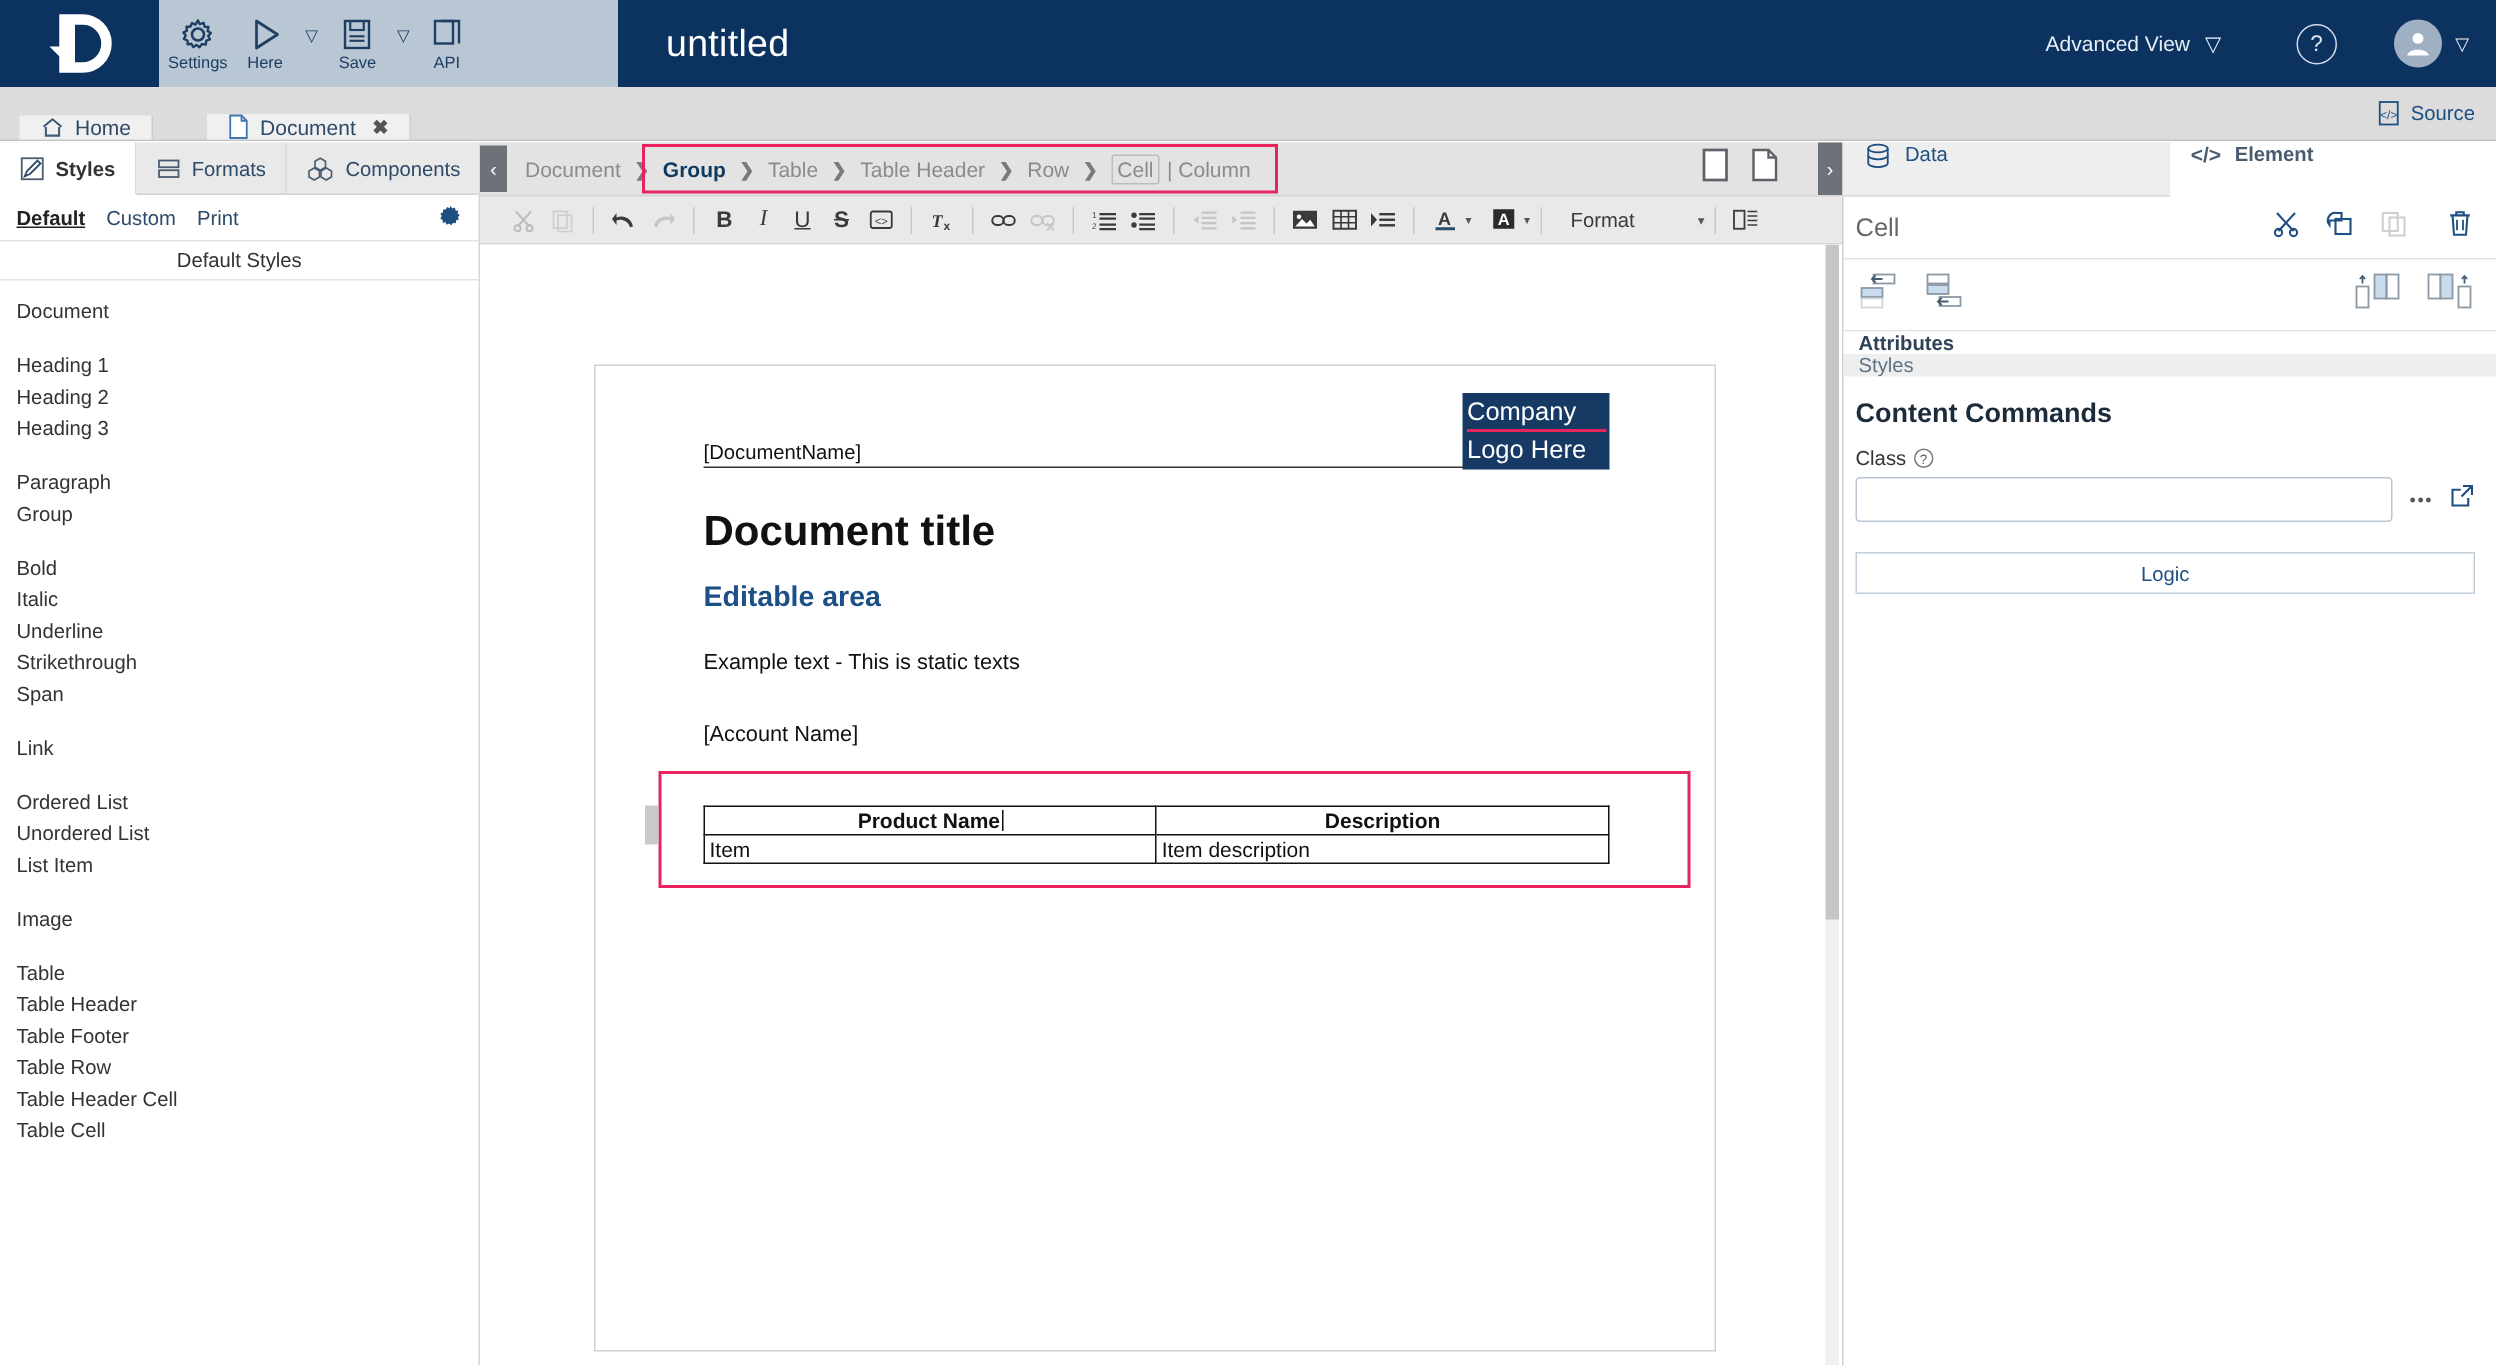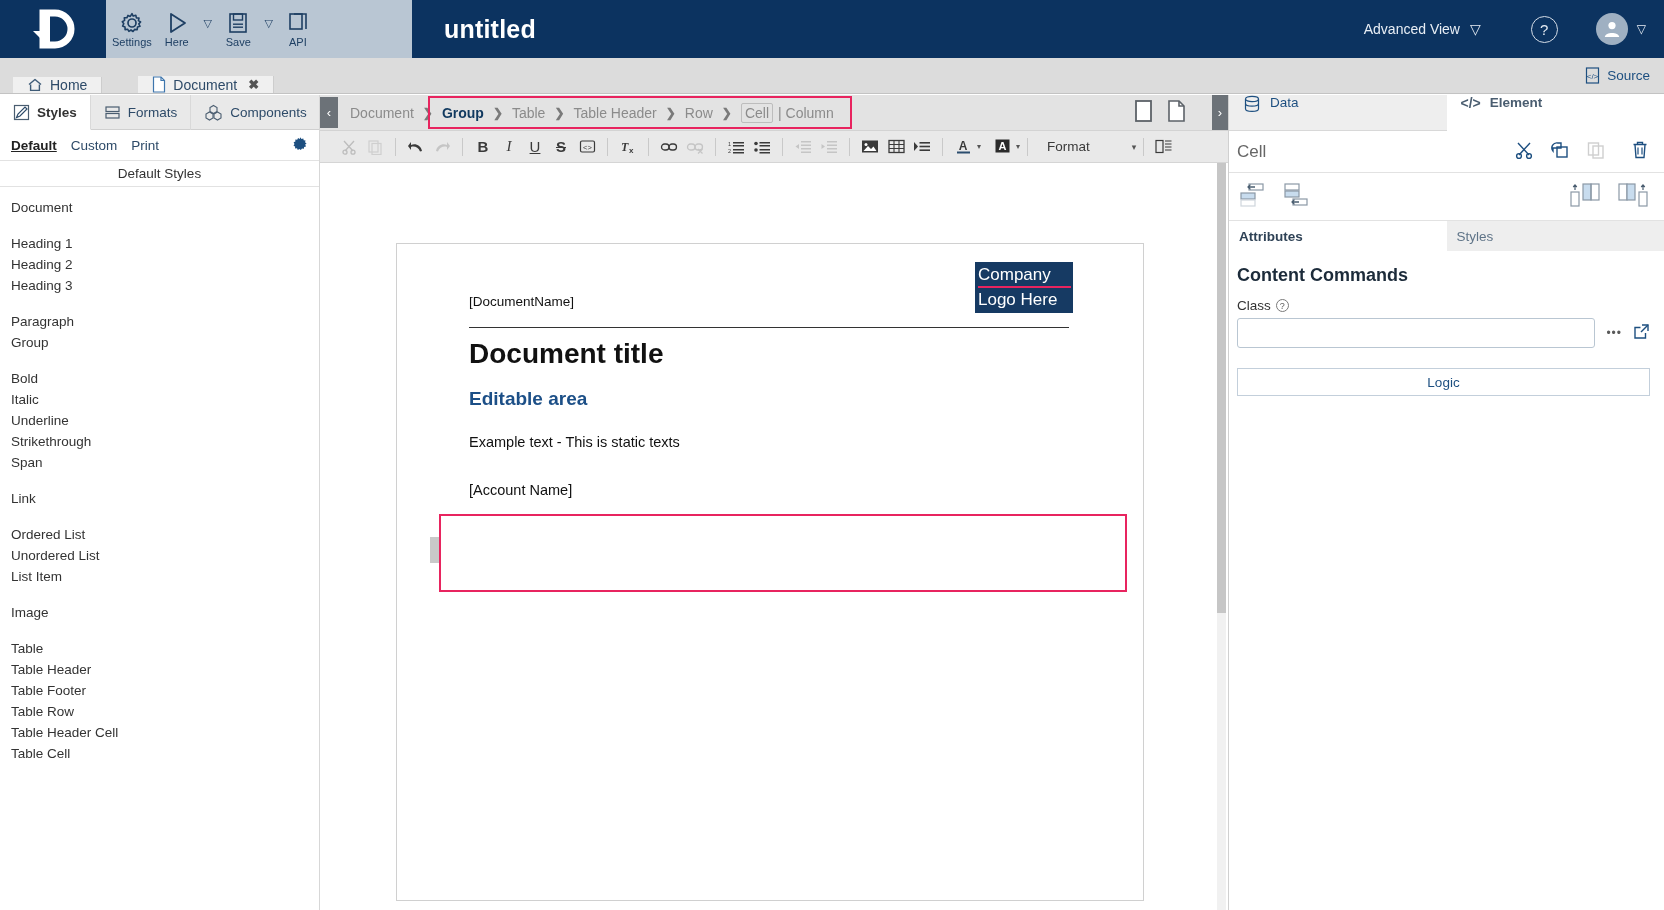--- a/index.html
+++ b/index.html
@@ -32,21 +32,21 @@
   }
   .tool-btn .t-label { font-size: 11px; line-height: 12px; color: #1e3f63; }
   .tool-caret {
     height: 58px; display: flex; align-items: center; justify-content: center;
     width: 24px; color: #1e3f63; font-size: 11px; cursor: pointer;
     padding-bottom: 12px;
   }
   #doc-title {
     flex: 1; display: flex; align-items: center;
     padding-left: 32px; color: #ffffff;
-    font-size: 25px; font-weight: bold; letter-spacing: .2px;
+    font-size: 25px; font-weight: normal; letter-spacing: .2px;
   }
   #topbar-right {
     display: flex; align-items: center; gap: 0px; padding-right: 18px; color: #fff;
   }
   #adv-view { font-size: 14px; color: #e8eef5; display: flex; align-items: center; gap: 10px; cursor: pointer; }
   #help-btn {
     width: 27px; height: 27px; border: 1.6px solid #d5dde7; border-radius: 50%;
     display: flex; align-items: center; justify-content: center;
     font-size: 15px; color: #e3eaf2; margin-left: 50px; cursor: pointer;
   }
@@ -141,21 +141,21 @@
   #format-label { font-size: 13.5px; color: #3a3a3a; margin-left: 12px; cursor: pointer; }
   #format-caret { font-size: 9px; color: #555; margin-left: 42px; cursor: pointer; }
 
   #canvas-wrap { position: relative; height: 747px; background: #ffffff; overflow: hidden; }
   #page {
     position: absolute; left: 76px; top: 80px; width: 748px; height: 658px;
     background: #ffffff; border: 1px solid #d0d0d0;
   }
   #doc-name-line {
     position: absolute; left: 72px; top: 50px; width: 600px;
-    font-size: 13.5px; color: #111; border-bottom: 1px solid #333; padding-bottom: 18px;
+    font-size: 13.5px; color: #111; border-bottom: 1px solid #333; padding-bottom: 2px;
   }
   #logo-box {
     position: absolute; left: 578px; top: 18px; width: 98px;
     background: #163a63; color: #fff; font-size: 17px; line-height: 21px;
     padding: 2px 2px 3px 3px;
   }
   #logo-box .rule { height: 2px; background: #e8245f; margin: 1px 0 1px 0; }
   #doc-h1 {
     position: absolute; left: 72px; top: 94px; font-size: 28px; font-weight: bold; color: #111;
   }
@@ -207,21 +207,21 @@
     border-bottom: 1px solid #e2e2e2;
   }
   #rp-title { font-size: 17px; color: #666; }
   #rp-title-icons { margin-left: auto; display: flex; align-items: center; gap: 16px; }
   #rp-align-row {
     height: 48px; display: flex; align-items: center; padding: 0 14px 0 8px;
     border-bottom: 1px solid #e2e2e2;
   }
   #rp-align-left { display: flex; gap: 14px; }
   #rp-align-right { margin-left: auto; display: flex; gap: 14px; }
-  #rp-subtabs { display: flex; height: 30px; }
+  #rp-subtabs { display: flex; height: 30px; flex-direction: column; }
   .rp-subtab {
     flex: 1; display: flex; align-items: center; padding-left: 10px;
     font-size: 13.5px; color: #4a5d70; cursor: pointer; background: #ffffff;
   }
   .rp-subtab.active { font-weight: bold; color: #2f4256; }
   .rp-subtab.inactive { background: #eeeeee; color: #5f7488; }
   #rp-body { padding: 14px 14px 0 8px; }
   #rp-section-h { font-size: 18px; font-weight: bold; color: #1c2b3a; margin-bottom: 12px; }
   #rp-class-label { font-size: 13.5px; color: #333; display: flex; align-items: center; gap: 5px; margin-bottom: 5px; }
   #rp-class-row { display: flex; align-items: center; gap: 11px; }
@@ -603,20 +603,34 @@
       </div>
 
       <div id="doc-h1">Document title</div>
       <div id="doc-h2">Editable area</div>
       <div id="doc-p1">Example text - This is static texts</div>
       <div id="doc-p2">[Account Name]</div>
 
       <div id="group-highlight"></div>
       <div id="group-handle"></div>
 
+      <table id="doc-table">
+        <thead>
+          <tr>
+            <th style="width:302px"><span>Product Name</span><span class="caret-bar"></span></th>
+            <th style="width:302px">Description</th>
+          </tr>
+        </thead>
+        <tbody>
+          <tr>
+            <td>Item</td>
+            <td>Item description</td>
+          </tr>
+        </tbody>
+      </table>
     </div>
 
     <div id="v-scrollbar">
       <div id="v-thumb"></div>
     </div>
   </div>
 </div>
 
 <div id="rpanel">
 

